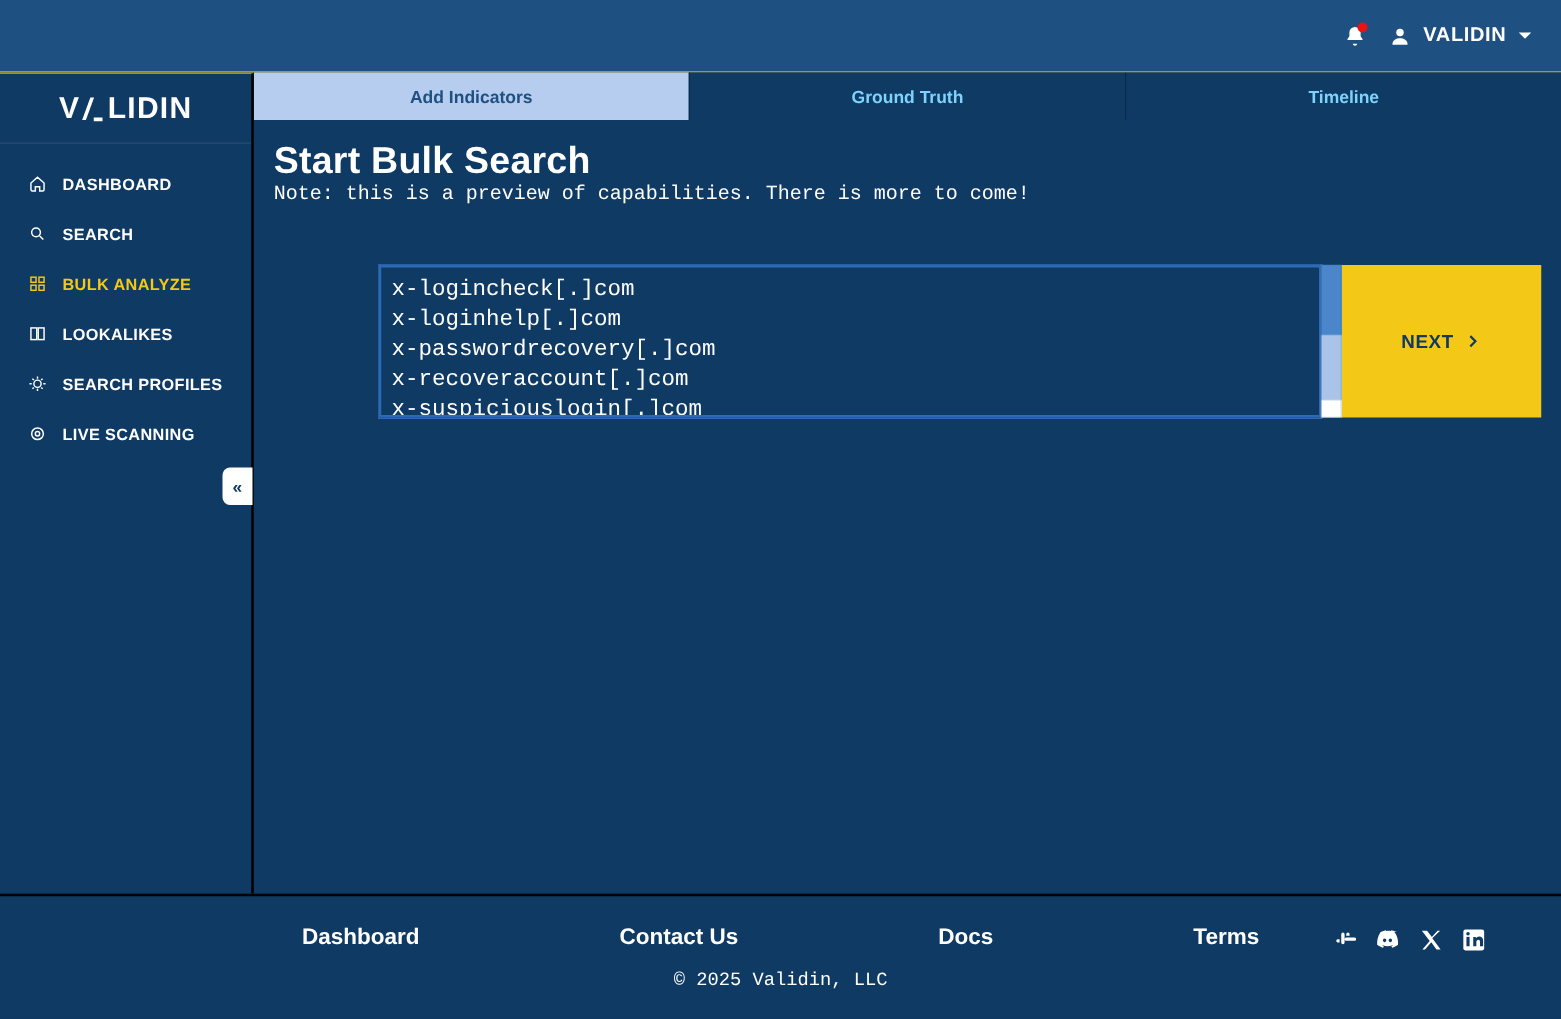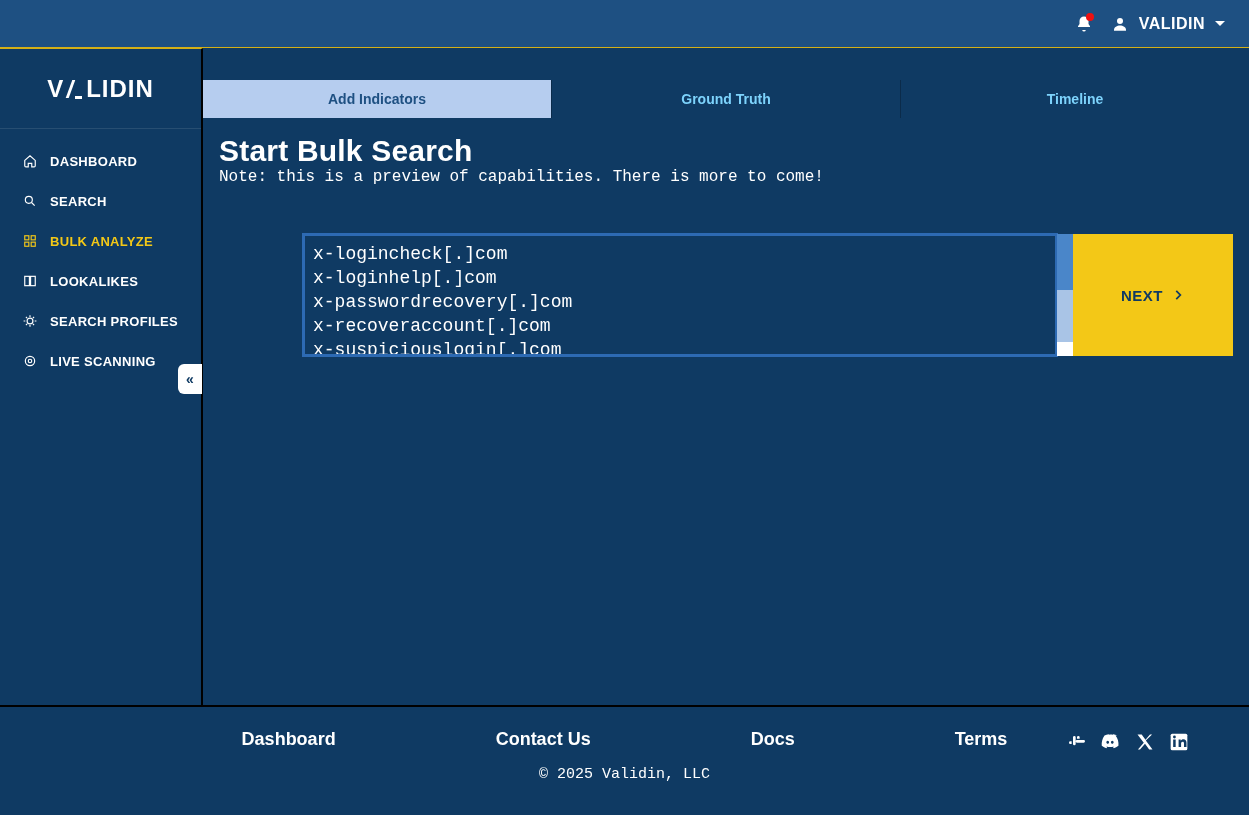--- a/index.html
+++ b/index.html
@@ -1,44 +1,44 @@
 <!DOCTYPE html>
 <html><head>
 <meta charset="utf-8">
 <style>
   * { box-sizing: border-box; margin: 0; padding: 0; }
   html, body { width: 1249px; height: 815px; font-family: Arial, Helvetica, sans-serif; background: #0f3a63; color: #fff; overflow: hidden; }
   body { display: flex; flex-direction: column; }
 
   
-  .topbar { height: 48px; background: #1e5082; border-bottom: 1px solid #d4b017; display: flex; align-items: center; justify-content: flex-end; padding: 0 24px; gap: 18px; }
+  .topbar { height: 58px; background: #1e5082; border-bottom: 1px solid #d4b017; display: flex; align-items: center; justify-content: flex-end; padding: 0 24px; gap: 18px; }
   .topbar .bell { position: relative; }
   .topbar .bell .dot { position: absolute; top: -2px; right: -1px; width: 8px; height: 8px; background: #e11; border-radius: 50%; }
   .user-chunk { display: flex; align-items: center; gap: 10px; cursor: pointer; }
   .user-chunk .name { font-weight: bold; letter-spacing: .5px; }
   .caret-down { width: 0; height: 0; border-left: 5px solid transparent; border-right: 5px solid transparent; border-top: 5px solid #fff; }
 
   .midrow { display: flex; height: 657px; } 
 
   
   .sidebar { width: 203px; background: #0f3a63; border-right: 2px solid #000; border-top: 1px solid #d4b017; position: relative; }
-  .logo-wrap { height: 80px; display:flex; align-items:center; justify-content:center; border-bottom: 1px solid rgba(255,255,255,.1);}
+  .logo-wrap { height: 56px; display:flex; align-items:center; justify-content:center; border-bottom: 1px solid rgba(255,255,255,.1);}
   .logo-text { font-family: Arial, sans-serif; font-weight: 900; font-size: 24px; letter-spacing: 1px; display:flex; align-items:center; gap:2px;}
   .logo-text .slashbox { display:inline-block; width:18px; height:22px; position:relative; }
   .logo-text .slashbox::before { content:""; position:absolute; left:3px; top:2px; width:3px; height:18px; background:#fff; transform: skewX(-20deg);}
   .logo-text .slashbox::after { content:""; position:absolute; right:2px; bottom:1px; width:7px; height:3px; background:#fff;}
   .nav { padding: 12px 0; }
   .nav-item { display:flex; align-items:center; gap:12px; padding: 12px 22px; font-size: 13px; font-weight: bold; letter-spacing: .3px; cursor:pointer; color:#fff;}
   .nav-item.active { color:#f3c817; }
   .nav-item .icon { width:16px; height:16px; display:flex; align-items:center; justify-content:center;}
   .collapse-btn { position:absolute; right:-1px; top:315px; width:24px; height:30px; background:#fff; color:#0f3a63; display:flex; align-items:center; justify-content:center; border-top-left-radius:6px; border-bottom-left-radius:6px; font-weight:bold; cursor:pointer; font-size:14px;}
 
   
   .main { flex:1; display:flex; flex-direction:column; }
-  .tabs { display:flex; height:38px;margin-top:32px; }
+  .tabs { display:flex; height:38px; }
   .tab { flex:1; display:flex; align-items:center; justify-content:center; font-size:14px; font-weight:600; cursor:pointer; }
   .tab.active { background:#b6cdef; color:#1e5082; }
   .tab.inactive { background:#0f3a63; color:#7dd3fc; border-left:1px solid rgba(0,0,0,.25);}
   .content { padding: 16px; }
   h1.title { font-family: Arial, sans-serif; font-weight: 900; font-size: 30px; letter-spacing:.2px; }
   .note { font-family: "Courier New", monospace; font-size:16px; margin-bottom: 48px; }
   .input-row { display:flex; gap:0; margin-left:36px; height:122px;padding-left:48px;}
   .ta-wrap { flex:1; position:relative; display:flex; }
   textarea.indicators { flex:1; background:#0f3a63; color:#fff; border:2px solid #2d6ab3; outline:1px solid #2d6ab3; font-family:"Courier New", monospace; font-size:18px; line-height:24px; padding:6px 8px; resize:none; }
   .scroll-shim { width:16px; background:#4a86c9; display:flex; flex-direction:column;}

